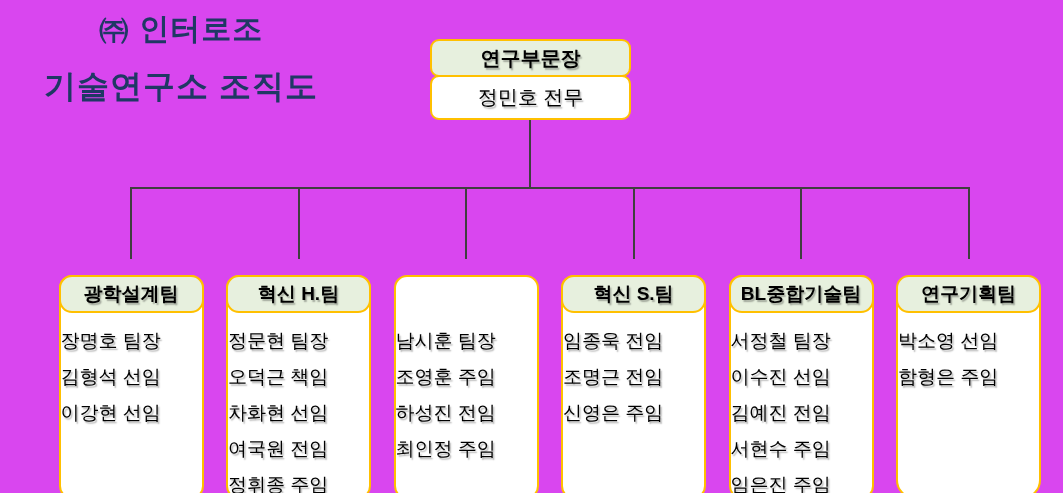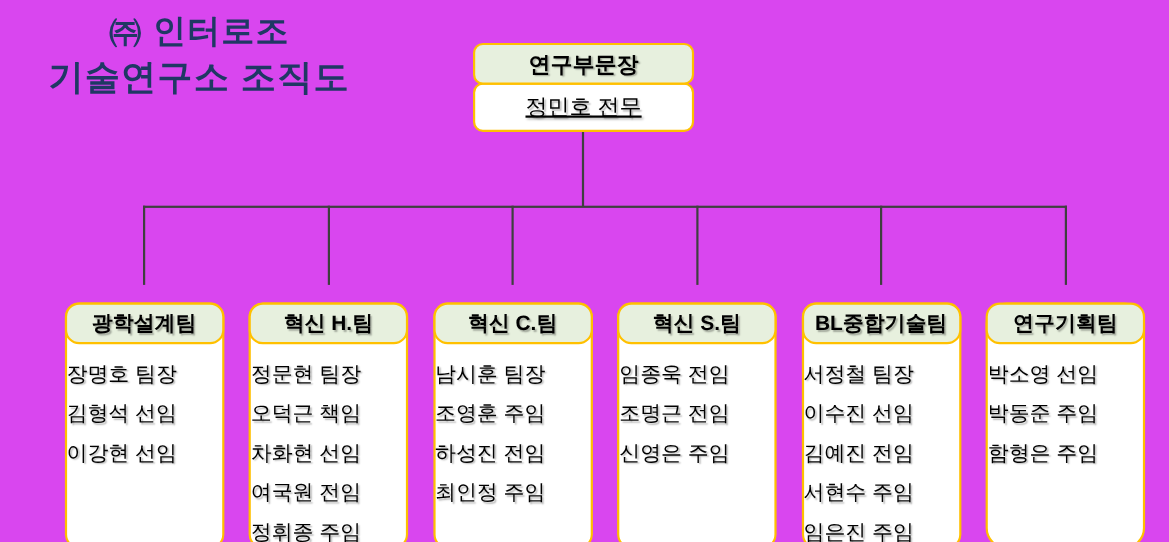--- a/index.html
+++ b/index.html
@@ -16,21 +16,21 @@
     background:#d946ef;
     font-family:"Liberation Sans", sans-serif;
     overflow:hidden;
   }
   
   .title-block{
     position:absolute;left:36px;top:8px;width:290px;
     text-align:center;color:var(--title-color);font-weight:800;
   }
   .title-line1{font-size:30px;line-height:42px;letter-spacing:1px;}
-  .title-line2{font-size:32px;line-height:40px;letter-spacing:1px;}
+  .title-line2{font-size:32px;line-height:40px;margin-top:16px;letter-spacing:1px;}
   
   .line{position:absolute;background:var(--line-color);}
   .line.v{width:2px;}
   .line.h{height:2px;}
   #root-stub{left:529px;top:120px;height:68px;}
   
   .root-box{position:absolute;left:430px;top:39px;width:201px;}
   .node-text{
     color:var(--ink);
     text-shadow:1.5px 1.5px 1.5px rgba(0,0,0,0.30);
@@ -41,21 +41,21 @@
     border:2px solid var(--accent);border-radius:9px;
     display:flex;align-items:center;justify-content:center;
     font-size:20px;font-weight:700;
     position:relative;z-index:2;
   }
   .root-body{
     box-sizing:border-box;height:45px;margin-top:-2px;
     background:#ffffff;
     border:2px solid var(--accent);border-radius:9px;
     display:flex;align-items:center;justify-content:center;
-    font-size:20px;font-weight:400;text-decoration:underline;
+    font-size:20px;font-weight:400;
   }
   
   .team{
     position:absolute;top:275px;width:145px;height:224px;
     box-sizing:border-box;background:#ffffff;
     border:2px solid var(--accent);border-radius:13px;
   }
   .team-header{
     box-sizing:border-box;
     position:absolute;top:-2px;left:-2px;right:-2px;height:38px;
@@ -109,21 +109,20 @@
         <div class="team-header node-text">혁신 H.팀</div>
         <div class="team-members">
           <div class="member node-text">정문현 팀장</div>
           <div class="member node-text">오덕근 책임</div>
           <div class="member node-text">차화현 선임</div>
           <div class="member node-text">여국원 전임</div>
           <div class="member node-text">정휘종 주임</div>
         </div>
       </div>
       <div class="team" style="left: 393.5px;">
-        <div class="team-header node-text">혁신 C.팀</div>
         <div class="team-members">
           <div class="member node-text">남시훈 팀장</div>
           <div class="member node-text">조영훈 주임</div>
           <div class="member node-text">하성진 전임</div>
           <div class="member node-text">최인정 주임</div>
         </div>
       </div>
       <div class="team" style="left: 561px;">
         <div class="team-header node-text">혁신 S.팀</div>
         <div class="team-members">
@@ -139,18 +138,17 @@
           <div class="member node-text">이수진 선임</div>
           <div class="member node-text">김예진 전임</div>
           <div class="member node-text">서현수 주임</div>
           <div class="member node-text">임은진 주임</div>
         </div>
       </div>
       <div class="team" style="left: 896px; border-radius: 19px;">
         <div class="team-header node-text">연구기획팀</div>
         <div class="team-members">
           <div class="member node-text">박소영 선임</div>
-          <div class="member node-text">박동준 주임</div>
           <div class="member node-text">함형은 주임</div>
         </div>
       </div>
     </div>
 </div>
 
 </body></html>

